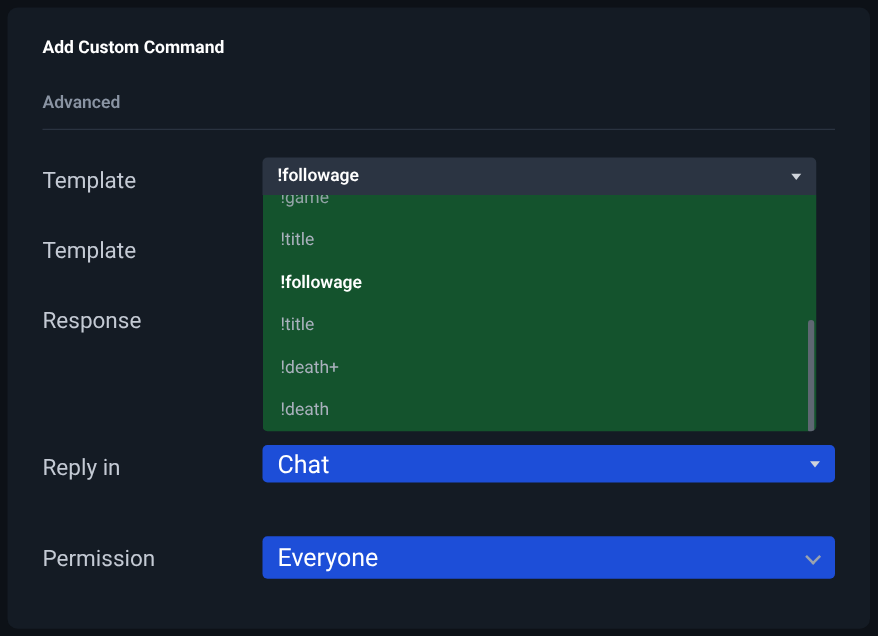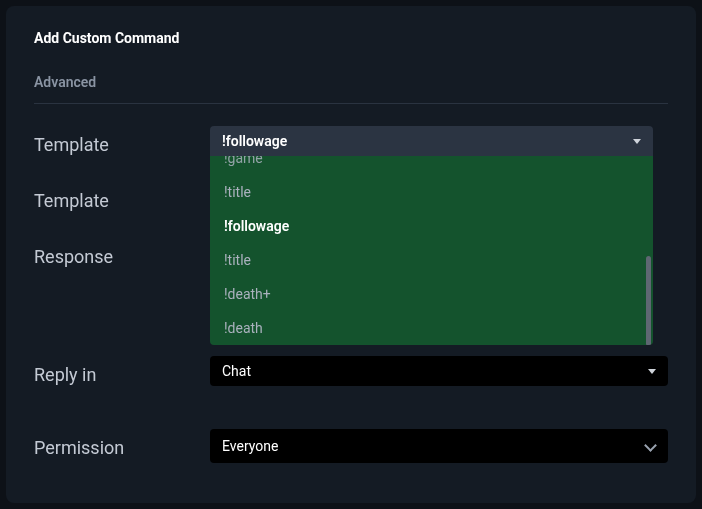--- a/index.html
+++ b/index.html
@@ -59,27 +59,27 @@
     color: #c4cad4;
     padding-top: 8px;
   }
   .control-col {
     flex: 1;
     position: relative;
   }
   .select {
     width: 100%;
     height: 34px;
-    background: #000000;
+    background: #1d4ed8;
     border-radius: 4px;
     display: flex;
     align-items: center;
     justify-content: space-between;
     padding: 0 12px;
-    font-size: 14px;
+    font-size: 20px;
     color: #ffffff;
     cursor: pointer;
   }
   .select.tight { height: 30px; }
   .caret {
     width: 0; height: 0;
     border-left: 4px solid transparent;
     border-right: 4px solid transparent;
     border-top: 5px solid #cfd4db;
   }

